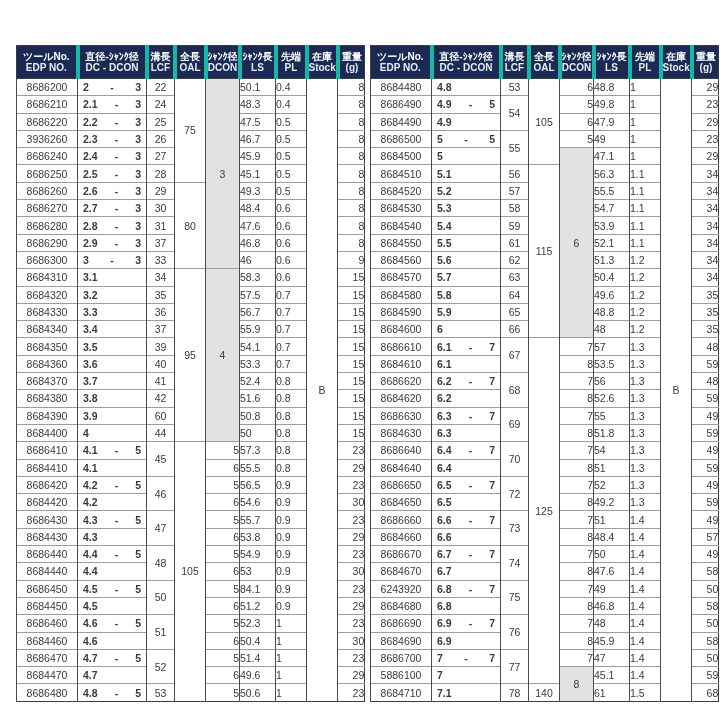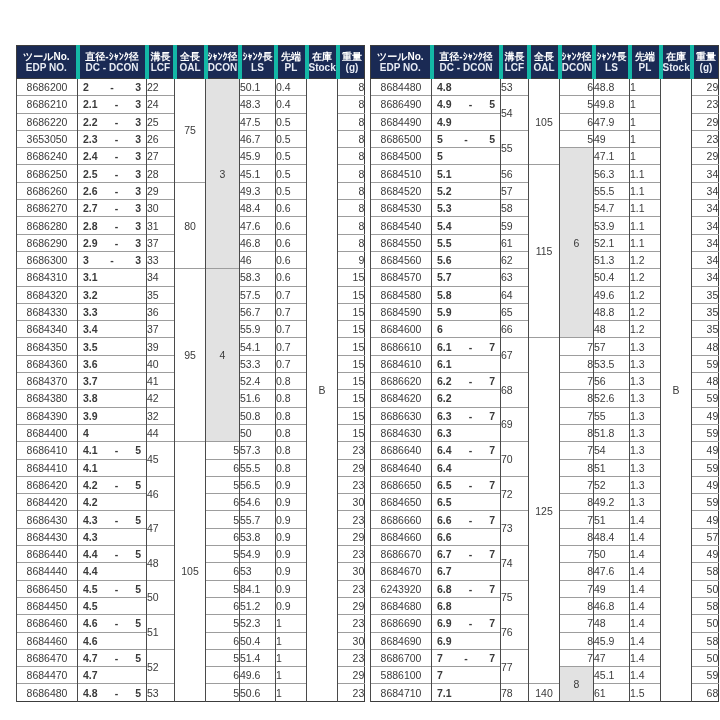--- a/index.html
+++ b/index.html
@@ -29,21 +29,21 @@
   table.spec td{
     height:16.3px;padding:0;font-size:10.5px;line-height:16px;
     color:#3a3a3a;vertical-align:middle;white-space:nowrap;overflow:hidden;
     border-top:1px solid #9d9d9d;border-left:1px solid #4a4a4a;
     background:#fff;
   }
   td.c-edp{width:60px;text-align:center;color:#1a2a5e;border-left:none;}
   td.c-dc{width:68px;color:#1a2a5e;font-weight:bold;}
   td.c-dc .dcwrap{display:flex;justify-content:space-between;padding:0 5px;}
   td.c-dc .dcwrap.solo{justify-content:flex-start;}
-  td.c-lcf{width:27px;text-align:left;background:#e5e5e5;}
+  td.c-lcf{width:27px;text-align:center;background:#e5e5e5;}
   td.c-oal{width:30px;text-align:center;background:#fff;}
   td.c-dcon{width:28px;text-align:right;padding-right:6px;}
   td.c-dcon.merged{text-align:center;padding-right:0;background:#e2e2e2;}
   td.c-ls{width:35px;text-align:left;padding-left:4px;}
   td.c-pl{width:30px;text-align:left;padding-left:5px;}
   td.c-stock{width:30px;text-align:center;background:#fff;font-size:11px;}
   td.c-wt{width:26px;text-align:right;padding-right:4px;}
   td.lav{background:#ccd1e7;}
   td.gry{background:#e2e2e2;}
 </style>
@@ -132,21 +132,21 @@
               <span>-</span>
               <span>3</span>
             </div>
           </td>
           <td class="c-lcf">25</td>
           <td class="c-ls">47.5</td>
           <td class="c-pl">0.5</td>
           <td class="c-wt">8</td>
         </tr>
         <tr>
-          <td class="c-edp lav">3653050</td>
+          <td class="c-edp lav">3936260</td>
           <td class="c-dc lav">
             <div class="dcwrap">
               <span>2.3</span>
               <span>-</span>
               <span>3</span>
             </div>
           </td>
           <td class="c-lcf">26</td>
           <td class="c-ls gry">46.7</td>
           <td class="c-pl gry">0.5</td>
@@ -349,21 +349,21 @@
           <td class="c-pl">0.8</td>
           <td class="c-wt">15</td>
         </tr>
         <tr>
           <td class="c-edp lav">8684390</td>
           <td class="c-dc lav">
             <div class="dcwrap solo">
               <span>3.9</span>
             </div>
           </td>
-          <td class="c-lcf">32</td>
+          <td class="c-lcf">60</td>
           <td class="c-ls gry">50.8</td>
           <td class="c-pl gry">0.8</td>
           <td class="c-wt gry">15</td>
         </tr>
         <tr>
           <td class="c-edp">8684400</td>
           <td class="c-dc">
             <div class="dcwrap solo">
               <span>4</span>
             </div>

